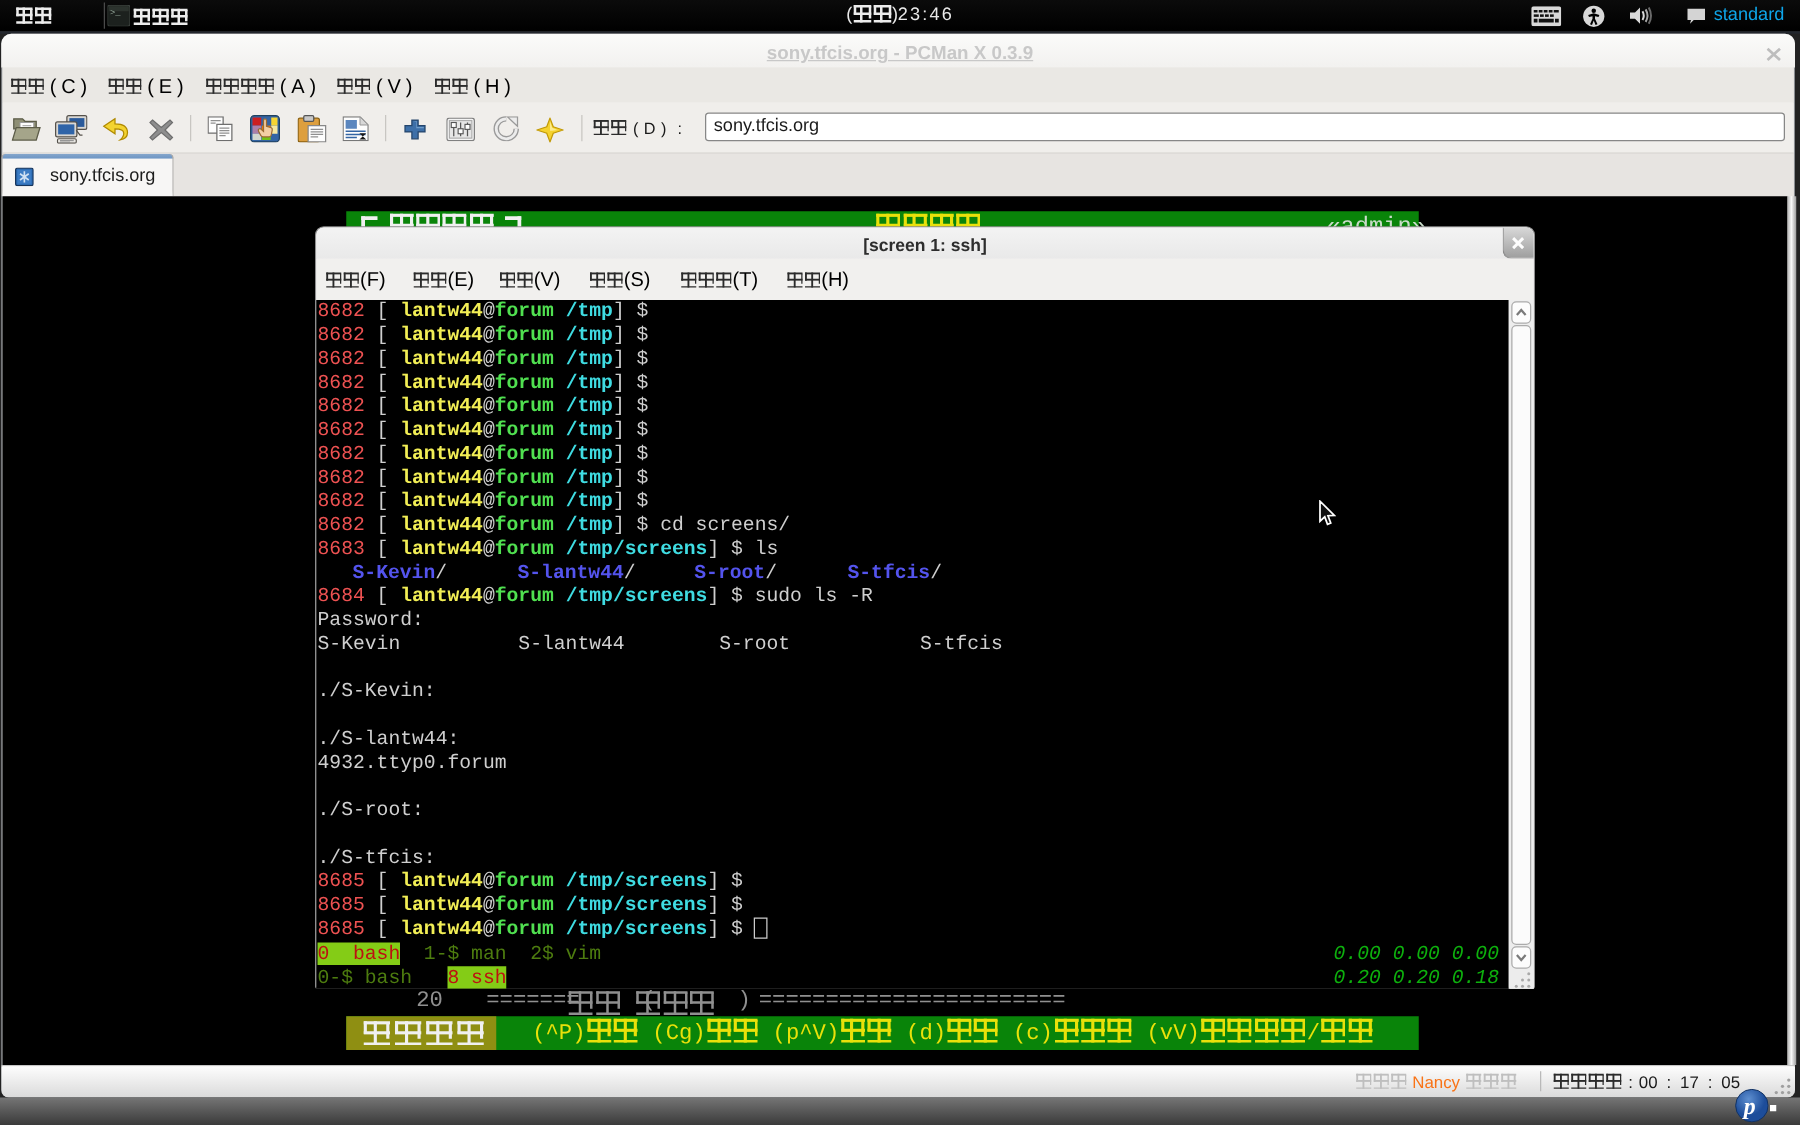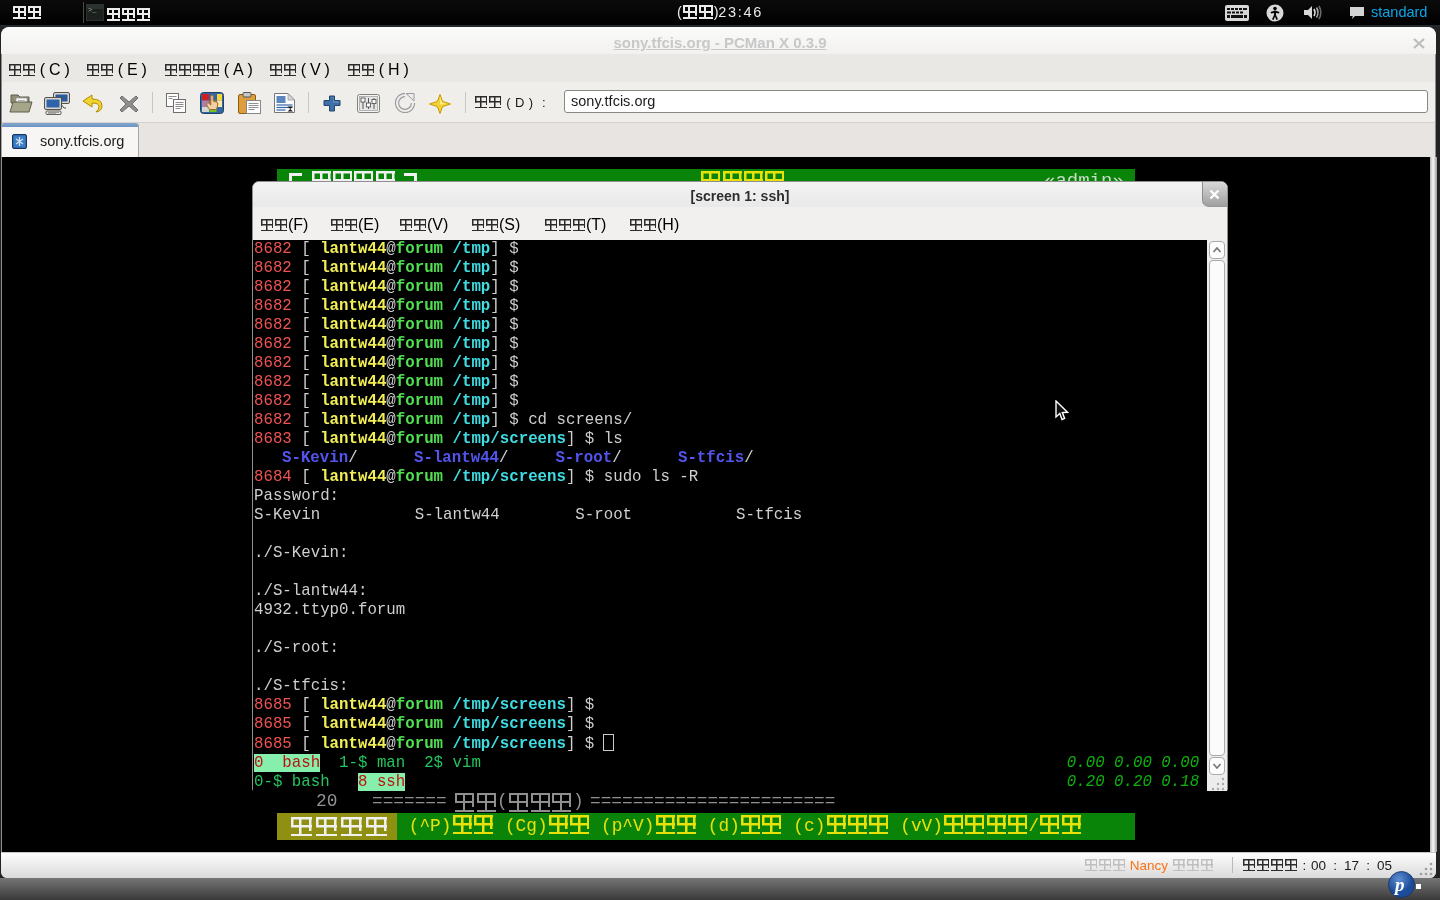--- a/index.html
+++ b/index.html
@@ -85,44 +85,44 @@
 #tabblue{left:1px;top:123px;width:138px;height:4px;background:linear-gradient(#87a7cc,#6b94c4);
  border-radius:4px 4px 0 0;border-left:1px solid #a9a7a4;border-right:1px solid #a9a7a4;}
 #tabtxt{left:40px;top:133px;font-size:14.5px;color:#1c1c1c;}
 
 #bbs{left:2px;top:157px;width:1428px;height:695px;background:#000;}
 #rstrip{left:1430px;top:157px;width:7px;height:695px;
  background:linear-gradient(90deg,#b5b5b5,#f8f8f8 45%,#9c9c9c);}
 #gtop{left:277px;top:169px;width:858px;height:27px;background:#098409;}
 #gbot{left:277px;top:813px;width:858px;height:27px;background:#098409;}
 #obox{left:277px;top:813px;width:120px;height:27px;background:#8f8f12;}
-.bbsmono{font-family:"Liberation Mono",monospace;font-size:17.8px;}
+.bbsmono{font-family:"Liberation Mono",monospace;font-size:17.8px;margin-left:17px;}
 
 #term{left:252px;top:181px;width:976px;height:610px;background:#f0f0f0;border:1px solid #8f8f8f;
  border-radius:7px 7px 2px 2px;}
 #ttitle{left:253px;top:182px;width:974px;height:25px;background:linear-gradient(#f3f3f3,#e9e9e9);
  border-radius:6px 6px 0 0;}
 #ttitletxt{left:253px;top:188px;width:974px;text-align:center;font-size:14px;font-weight:bold;color:#2d2d2d;}
 #tclose{left:1202px;top:182px;width:25px;height:25px;background:linear-gradient(#d8d8d8,#9f9f9f);
  border-left:1px solid #8c8c8c;border-bottom:1px solid #989898;border-radius:0 6px 0 7px;}
 #tmenu{left:253px;top:207px;width:974px;height:33px;background:#f1f0ee;font-size:13px;color:#222;}
 .tmi{position:absolute;top:216px;white-space:nowrap;}
 #tcontent{left:253px;top:240px;width:954px;height:551px;background:#000;overflow:hidden;}
 #tscroll{left:1207px;top:240px;width:20px;height:551px;background:#ededed;}
 pre#tpre{margin:0;padding:0 0 0 1px;font-family:"Liberation Mono",monospace;
  font-size:15.75px;line-height:19px;color:#cfcfcf;}
 pre#tpre b{font-weight:bold;}
 .r{color:#ee5252;}
 .y{color:#f2ee55;}
 .g{color:#50e050;}
 .c{color:#3fdce2;}
 .bl{color:#5454ee;padding-left:28px;}
-.t{color:#22c55e;}
+.t{color:#4d7c0f;}
 .lg{color:#0db00d;font-style:italic;}
-.selw{background:#86efac;color:#bd1111;}
+.selw{background:#84cc16;color:#bd1111;}
 .cur{display:inline-block;width:11px;height:17px;border:1.2px solid #cccccc;vertical-align:-3.5px;margin-left:-1px;}
 
 .sbtn{position:absolute;width:16px;height:18px;background:#fcfcfc;border:1px solid #ababab;border-radius:4px;}
 #sthumb{position:absolute;left:1209px;top:260px;width:16px;height:496px;background:#fbfbfb;
  border:1px solid #ababab;border-radius:4px;}
 
 #sbar{left:1px;top:852px;width:1435px;height:26px;background:linear-gradient(#fdfdfd,#dadada);
  border-top:1px solid #c6c6c6;border-radius:0 0 6px 6px;}
 #fav .bw{width:21px;margin:0 2.5px 0 1.5px;}
 #desk{left:0;top:878px;width:1440px;height:22px;background:linear-gradient(#757575,#3a3a3a);}

